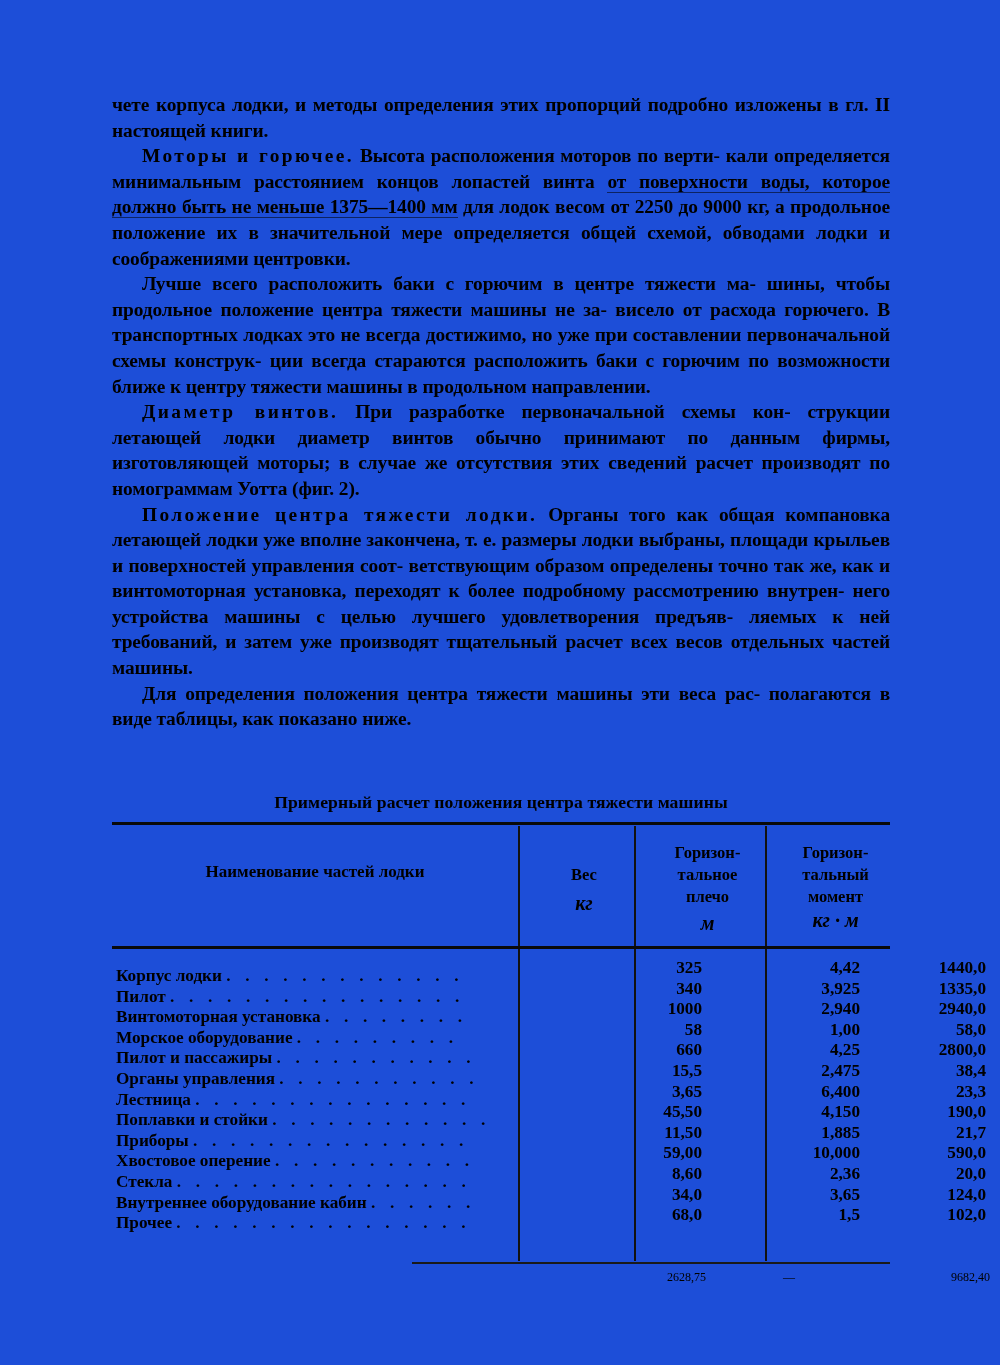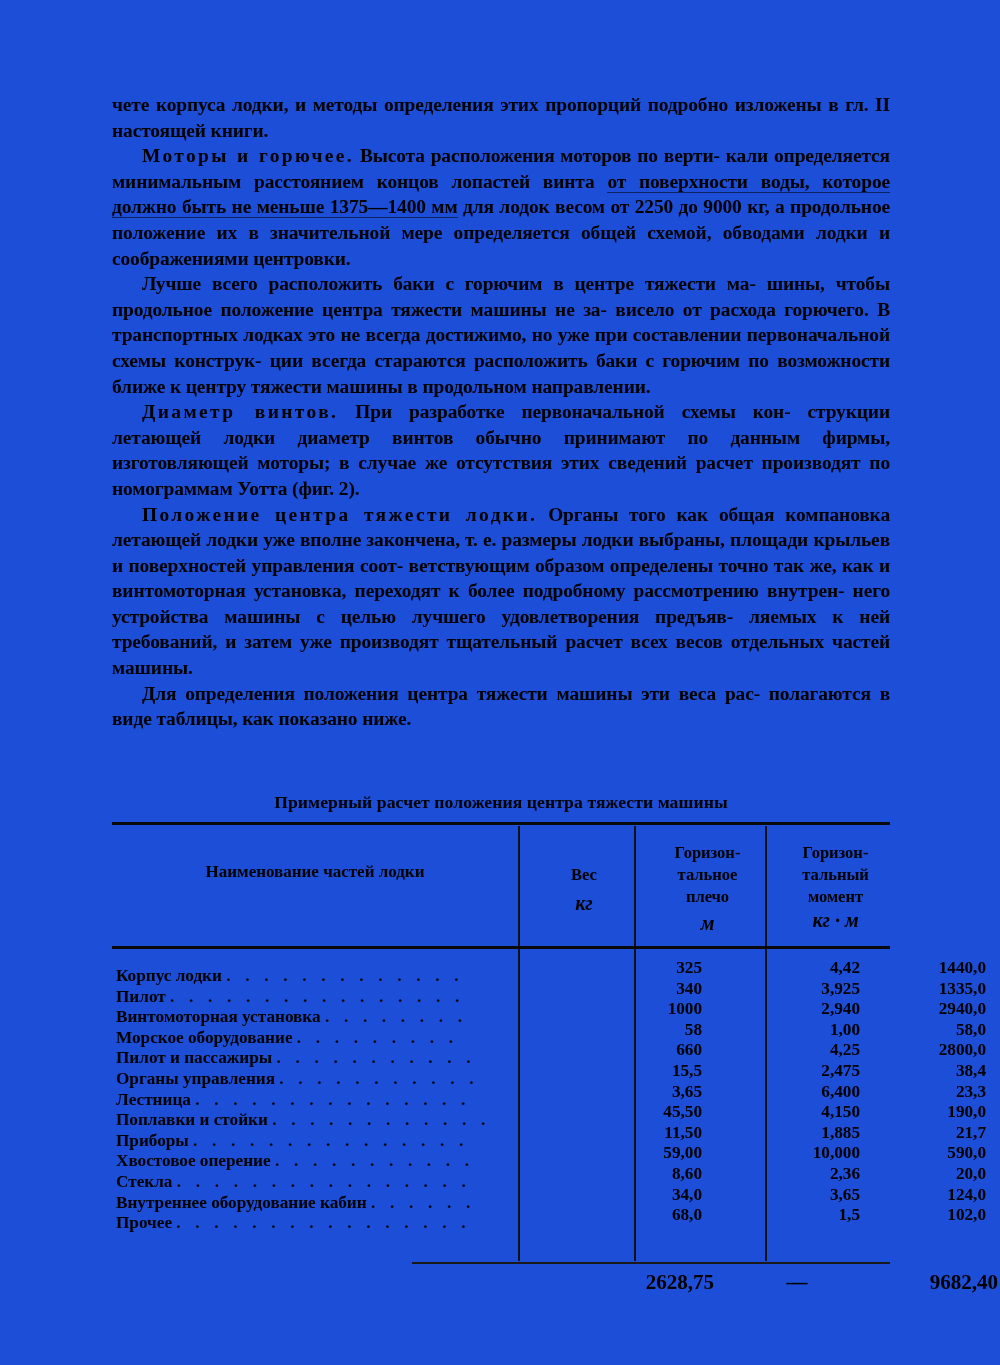--- a/index.html
+++ b/index.html
@@ -146,26 +146,26 @@
     position: absolute;
     top: 0;
     text-align: right;
   }
   .c-weight  { left: 410px;  width: 180px; }
   .c-arm     { left: 598px;  width: 150px; }
   .c-moment  { left: 760px;  width: 114px; }
 
   .totals {
     position: absolute;
-    left: 12px;
+    left: 4px;
     top: 438px;
     width: 778px;
     height: 40px;
-    font-size: 21px;
-    font-weight: 700;
+    font-size: 12px;
+    font-weight: 400;
   }
   .tot-cell { position: absolute; top: 10px; text-align: right; }
 </style>
 </head>
 <body>
 
 <div class="page">
 
   <div class="textblock">
 

